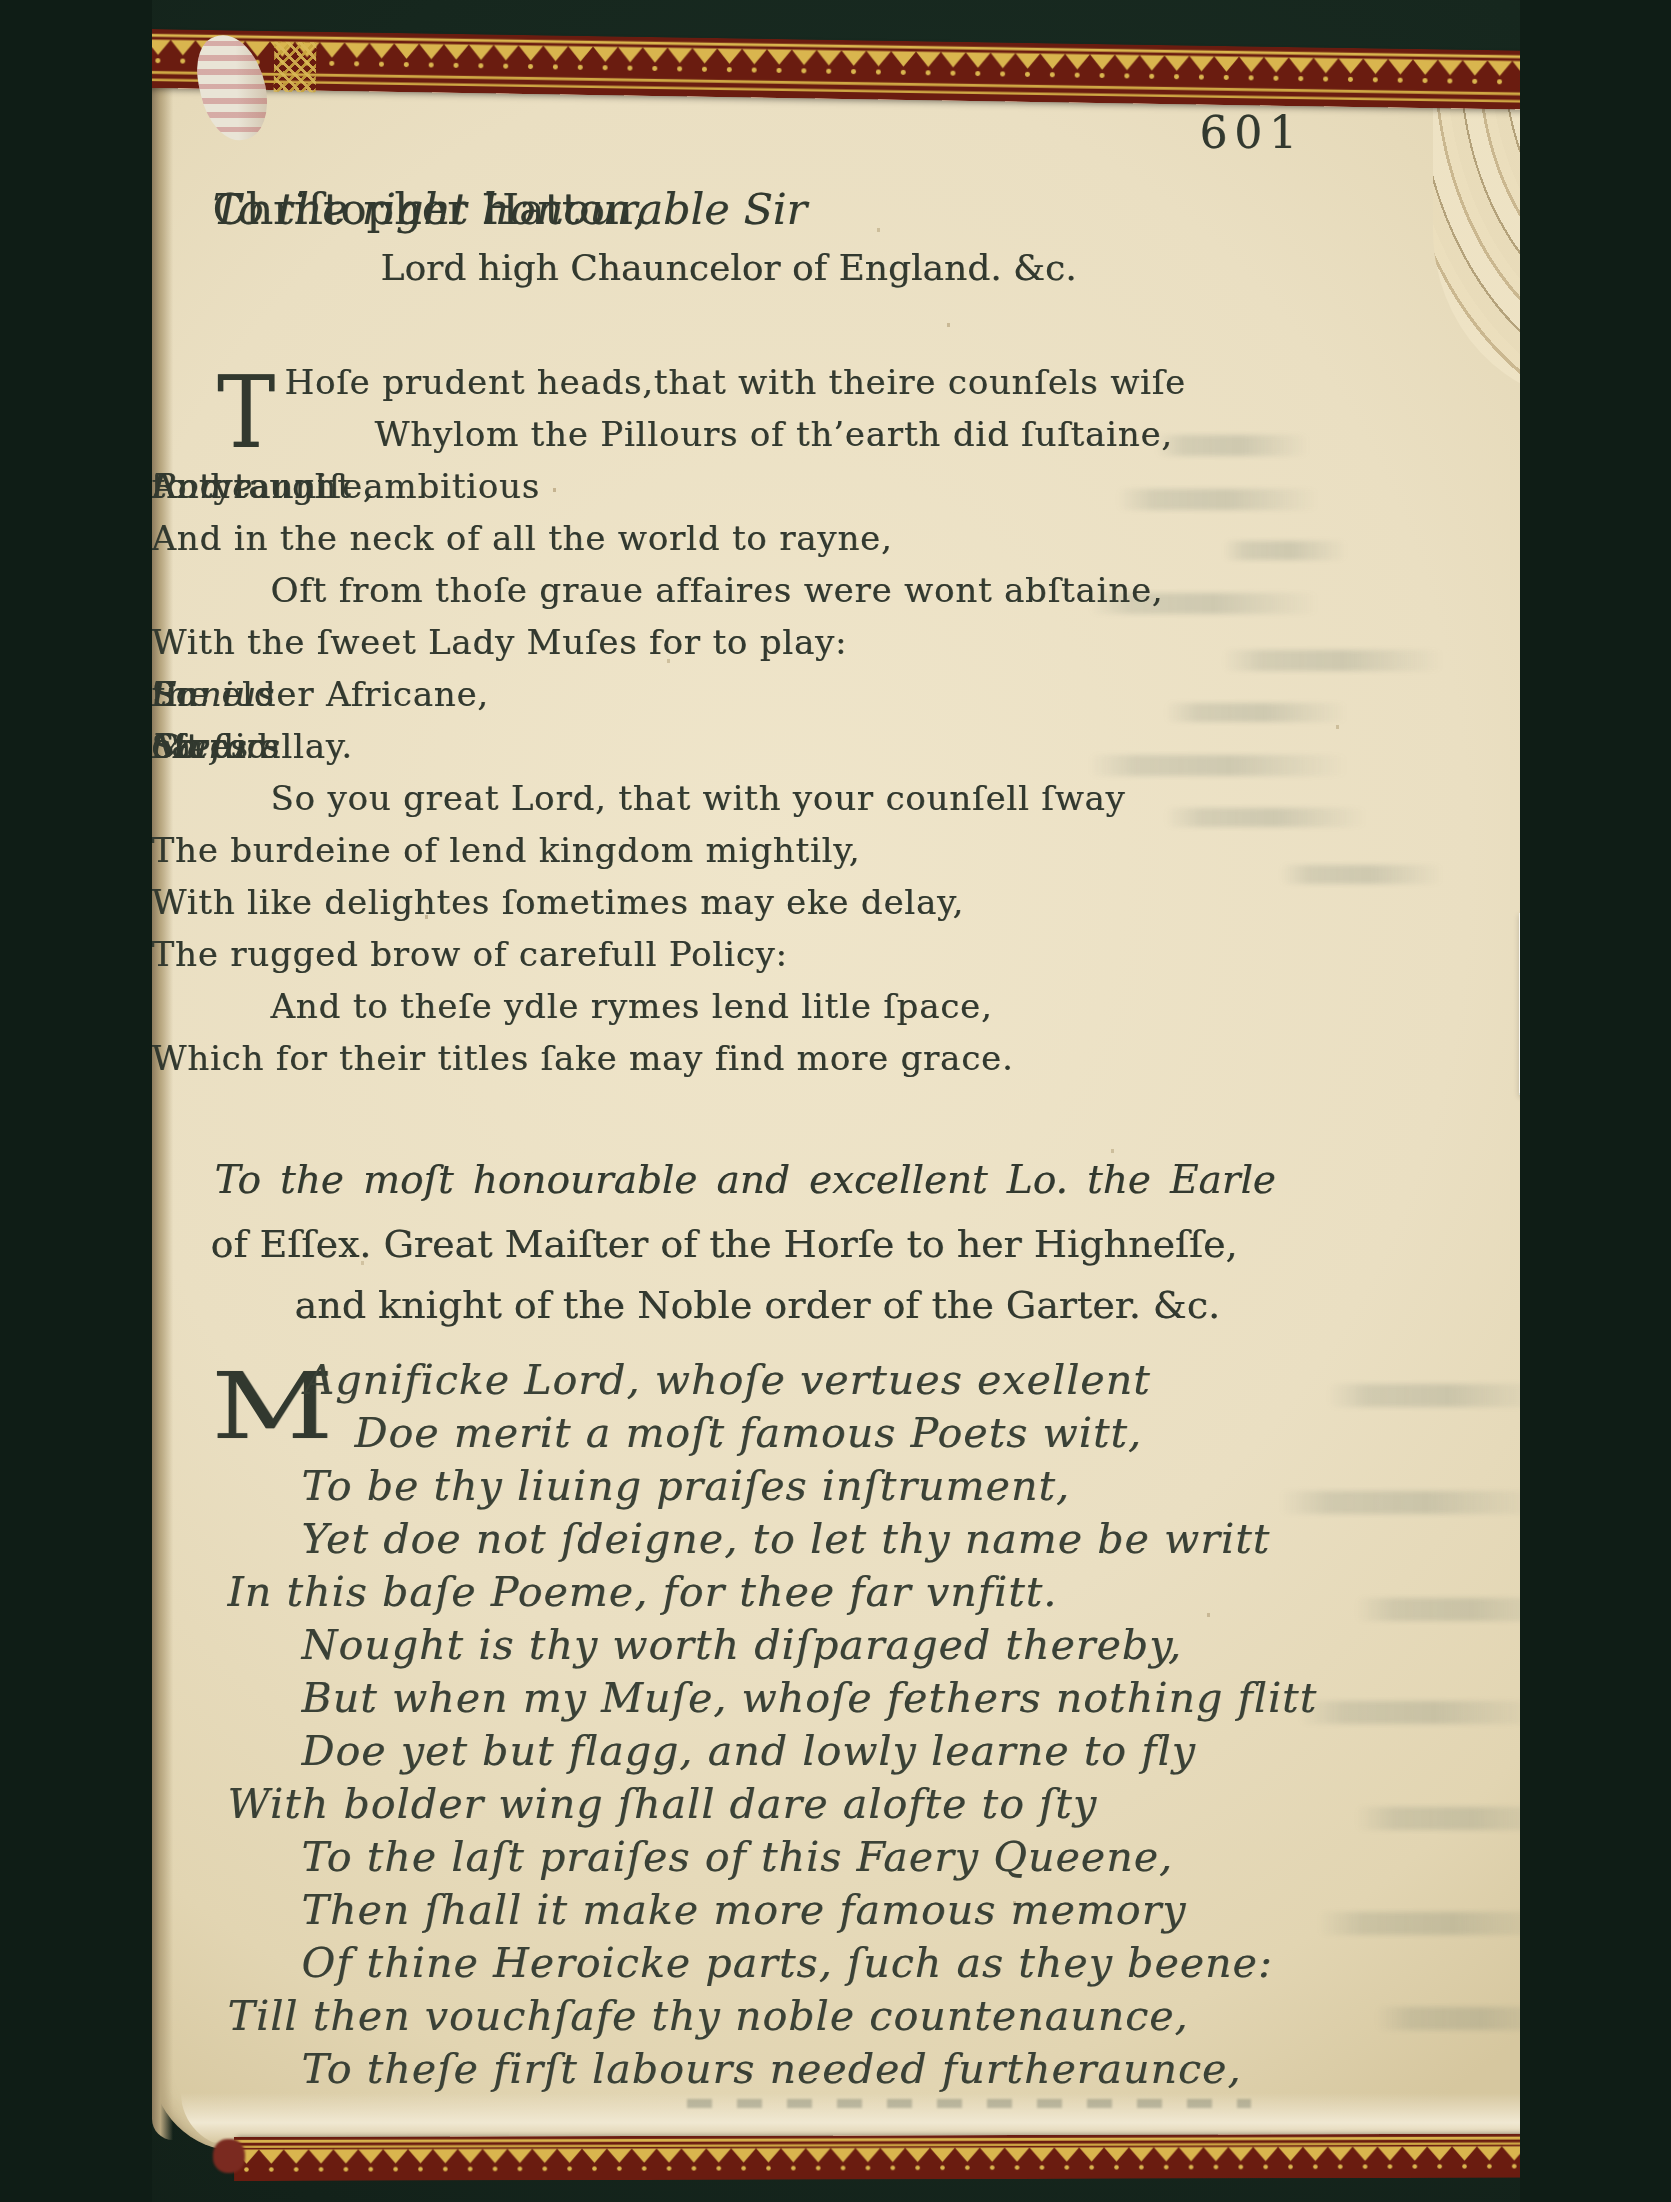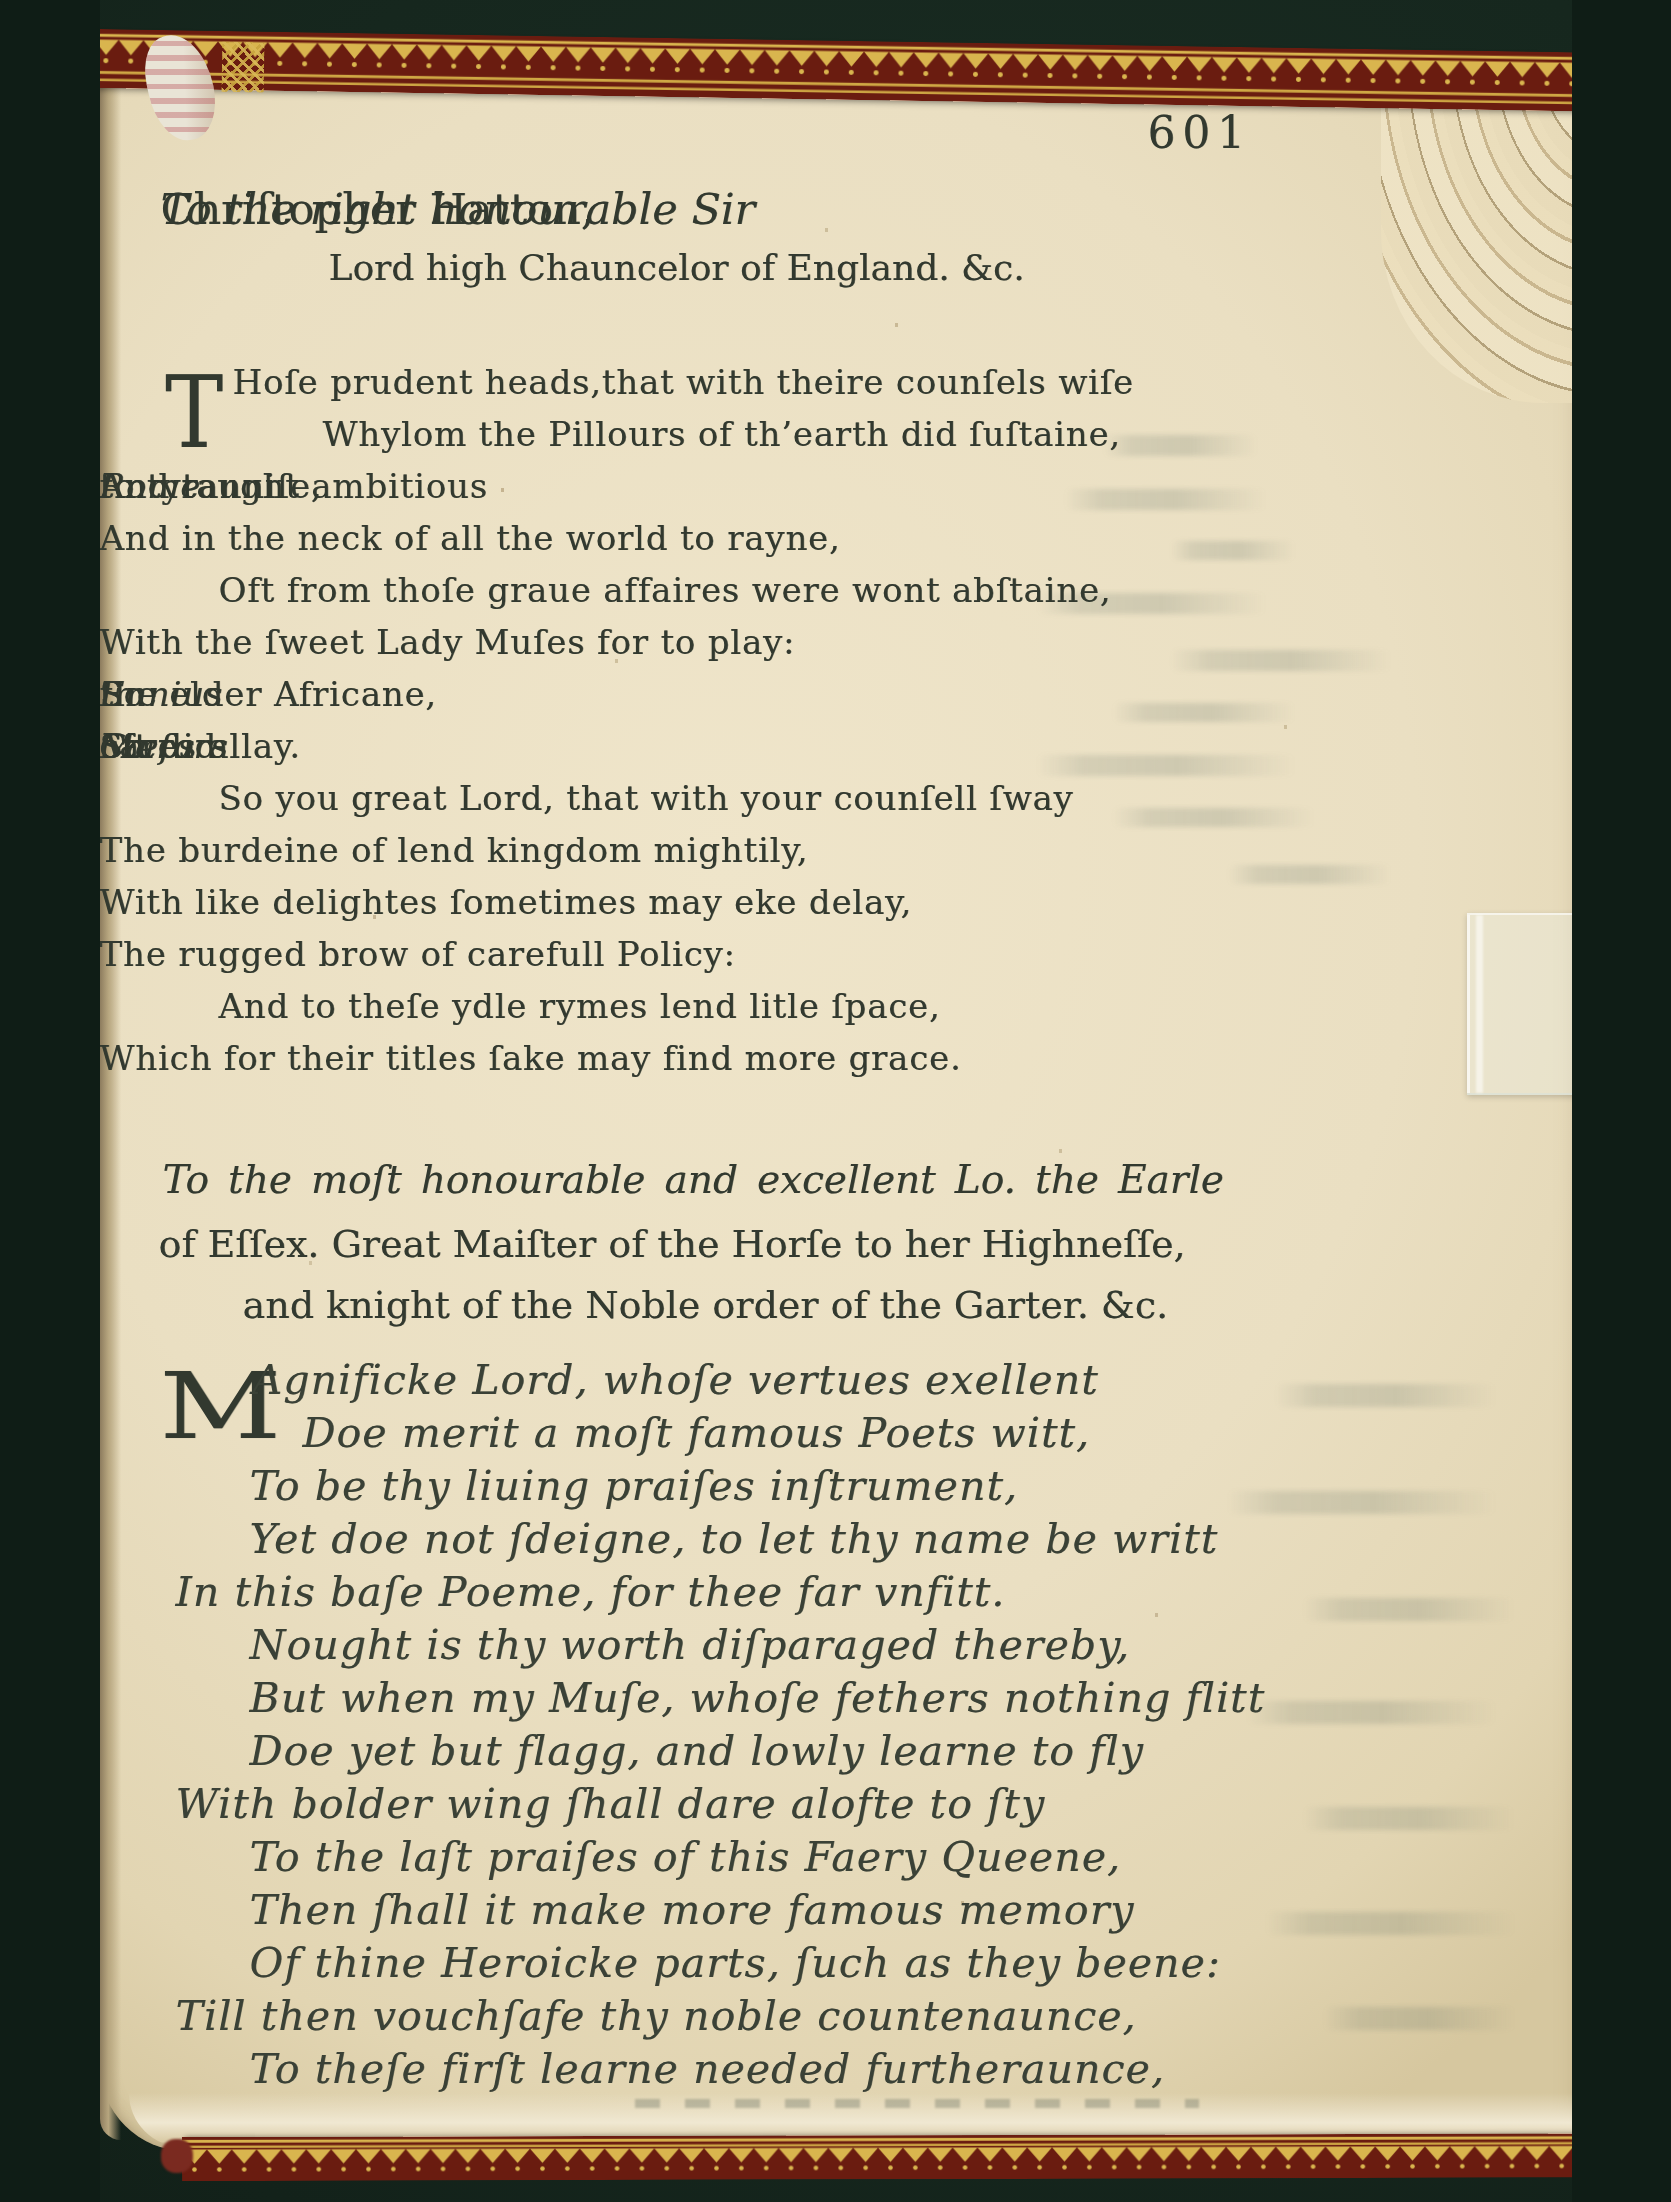--- a/index.html
+++ b/index.html
@@ -1,16 +1,16 @@
 <!DOCTYPE html>
 <html><head>
 <meta charset="utf-8">
 <style>
   html,body{margin:0;padding:0;background:#0f1d16;}
-  #stage{position:relative;width:1472px;height:2202px;margin:0 auto;overflow:hidden;
+  #stage{position:relative;width:1368px;height:2202px;margin:0 auto;overflow:hidden;
          background:radial-gradient(120% 90% at 60% 40%, #1c2f25 0%, #16271e 55%, #101d16 100%);
          font-family:"DejaVu Serif","Liberation Serif",serif;}
   #stage *{position:absolute;box-sizing:border-box;}
 
   
   .page{left:0;top:75px;width:1484px;height:2076px;
         background:
           radial-gradient(85% 70% at 42% 38%, #efe5ca 0%, #eadfc2 55%, #e2d5b2 85%, #d6c79f 100%);
         border-radius:0 25px 32.5px 86px;
         box-shadow:inset 0 7.6px 9.6px -5.7px rgba(110,90,55,.55),
@@ -360,21 +360,21 @@
       <div class="pline ind-std">
         <span>Then ſhall it make more famous memory</span>
       </div>
       <div class="pline ind-std">
         <span>Of thine Heroicke parts, ſuch as they beene:</span>
       </div>
       <div class="pline ind-flush">
         <span>Till then vouchſafe thy noble countenaunce,</span>
       </div>
       <div class="pline ind-std">
-        <span>To theſe firſt learne needed furtheraunce,</span>
+        <span>To theſe firſt labours needed furtheraunce,</span>
       </div>
     </div>
 
   <div class="clear-strip">
     <div class="edgeL"></div>
     <div class="fold"></div>
   </div>
 </div>
 
 

